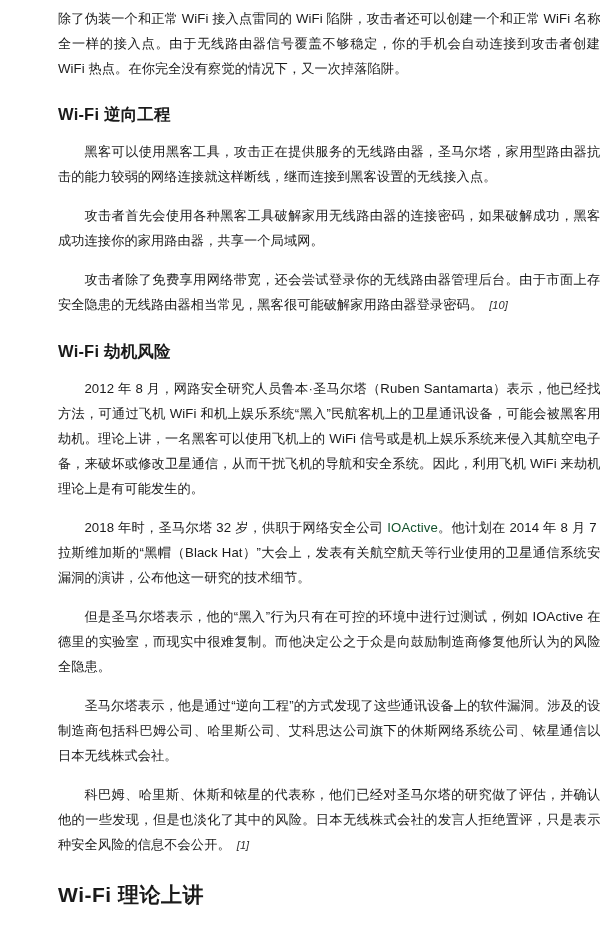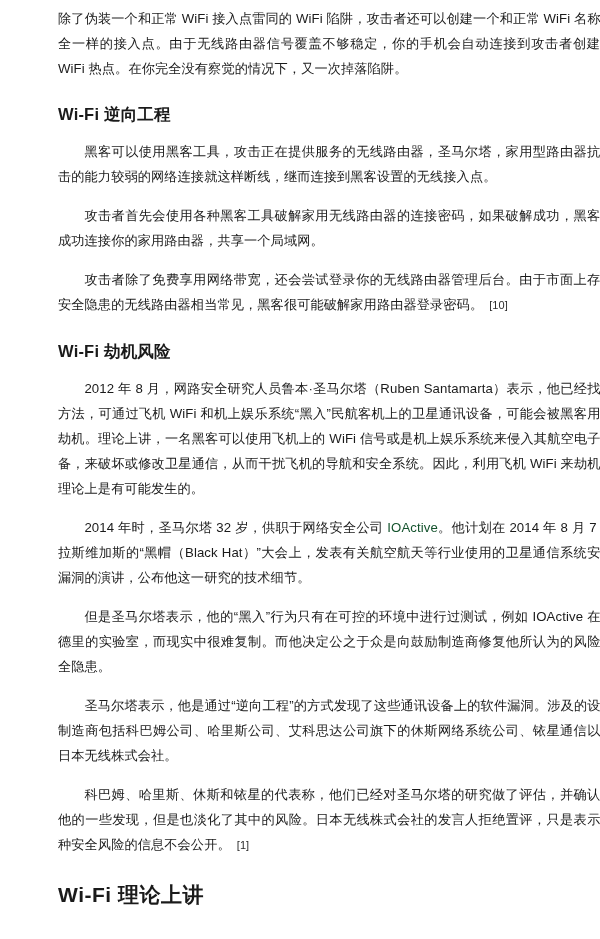--- a/index.html
+++ b/index.html
@@ -45,20 +45,21 @@
     font-weight: bold;
     margin: 22px 0 6px 0;
     line-height: 30px;
     letter-spacing: 0.5px;
   }
   .ref {
     font-size: 11px;
     color: #2b2b2b;
     vertical-align: baseline;
     margin-left: 6px;
+    font-style: italic;
   }
   .link {
     color: #14532d;
     text-decoration: none;
   }
 </style>
 </head>
 <body>
 
 <div class="page">
@@ -70,21 +71,21 @@
   <p class="para indent">黑客可以使用黑客工具，攻击正在提供服务的无线路由器，圣马尔塔，家用型路由器抗攻击的能力较弱的网络连接就这样断线，继而连接到黑客设置的无线接入点。</p>
 
   <p class="para indent">攻击者首先会使用各种黑客工具破解家用无线路由器的连接密码，如果破解成功，黑客就成功连接你的家用路由器，共享一个局域网。</p>
 
   <p class="para indent"><span>攻击者除了免费享用网络带宽，还会尝试登录你的无线路由器管理后台。由于市面上存在安全隐患的无线路由器相当常见，黑客很可能破解家用路由器登录密码。</span><span class="ref">[10]</span></p>
 
   <h2 class="heading">Wi-Fi 劫机风险</h2>
 
   <p class="para indent">2012 年 8 月，网路安全研究人员鲁本·圣马尔塔（Ruben Santamarta）表示，他已经找到方法，可通过飞机 WiFi 和机上娱乐系统“黑入”民航客机上的卫星通讯设备，可能会被黑客用于劫机。理论上讲，一名黑客可以使用飞机上的 WiFi 信号或是机上娱乐系统来侵入其航空电子设备，来破坏或修改卫星通信，从而干扰飞机的导航和安全系统。因此，利用飞机 WiFi 来劫机在理论上是有可能发生的。</p>
 
-  <p class="para indent"><span>2014 年时，圣马尔塔 32 岁，供职于网络安全公司 </span><a class="link" href="#">IOActive</a><span>。他计划在 2014 年 8 月 7 日拉斯维加斯的“黑帽（Black Hat）”大会上，发表有关航空航天等行业使用的卫星通信系统安全漏洞的演讲，公布他这一研究的技术细节。</span></p>
+  <p class="para indent"><span>2018 年时，圣马尔塔 32 岁，供职于网络安全公司 </span><a class="link" href="#">IOActive</a><span>。他计划在 2014 年 8 月 7 日拉斯维加斯的“黑帽（Black Hat）”大会上，发表有关航空航天等行业使用的卫星通信系统安全漏洞的演讲，公布他这一研究的技术细节。</span></p>
 
   <p class="para indent">但是圣马尔塔表示，他的“黑入”行为只有在可控的环境中进行过测试，例如 IOActive 在马德里的实验室，而现实中很难复制。而他决定公之于众是向鼓励制造商修复他所认为的风险安全隐患。</p>
 
   <p class="para indent">圣马尔塔表示，他是通过“逆向工程”的方式发现了这些通讯设备上的软件漏洞。涉及的设备制造商包括科巴姆公司、哈里斯公司、艾科思达公司旗下的休斯网络系统公司、铱星通信以及日本无线株式会社。</p>
 
   <p class="para indent"><span>科巴姆、哈里斯、休斯和铱星的代表称，他们已经对圣马尔塔的研究做了评估，并确认了他的一些发现，但是也淡化了其中的风险。日本无线株式会社的发言人拒绝置评，只是表示这种安全风险的信息不会公开。</span><span class="ref">[1]</span></p>
 
   <h1 class="bigheading">Wi-Fi 理论上讲</h1>
 
 </div>

